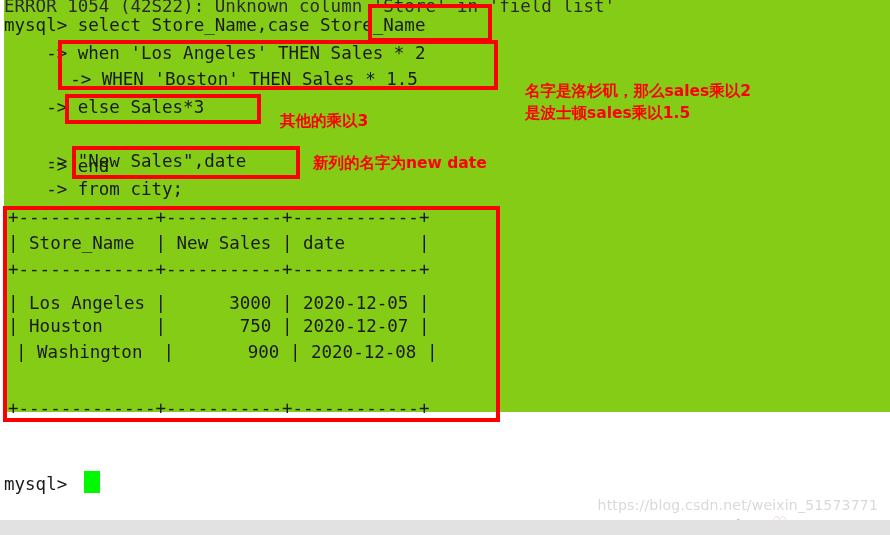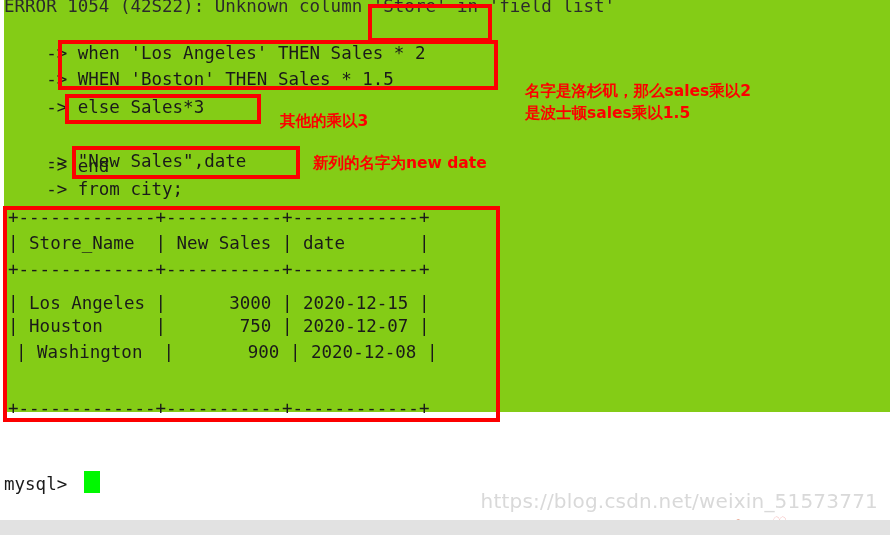--- a/index.html
+++ b/index.html
@@ -64,21 +64,21 @@
     background: #00f800;
   }
 
   
   #watermark {
     position: absolute;
     right: 12px;
     bottom: 22px;
     color: #d9d9d9;
     font-family: "DejaVu Sans", "Liberation Sans", sans-serif;
-    font-size: 20px;
+    font-size: 14px;
     white-space: nowrap;
     letter-spacing: 0.2px;
   }
   #wm-heart {
     position: absolute;
     left: 772px;
     top: 515px;
     width: 18px;
     height: 16px;
     color: #f3b8b8;
@@ -108,30 +108,31 @@
     height: 15px;
     background: #e2e2e2;
   }
 </style>
 </head>
 <body>
 
 <div id="terminal">
 
 <div class="tline clipped" style="left: 0px; top: -3px;">ERROR 1054 (42S22): Unknown column 'Store' in 'field list'</div>
+    <div class="tline" style="left: 0px; top: 16px;">mysql&gt; select Store_Name,case Store_Name</div>
     <div class="tline" style="left: 0px; top: 44px;">    -&gt; when 'Los Angeles' THEN Sales * 2</div>
-    <div class="tline" style="left: 0px; top: 70px;">    -&gt; WHEN 'Boston' THEN Sales * 1.5</div>
+    <div class="tline" style="left: 0px; top: 70px; padding-left: 24px;">    -&gt; WHEN 'Boston' THEN Sales * 1.5</div>
     <div class="tline" style="left: 0px; top: 98px;">    -&gt; else Sales*3</div>
     <div class="tline" style="left: 0px; top: 125px; margin-top: 32px;">    -&gt; end</div>
     <div class="tline" style="left: 0px; top: 152px;">    -&gt; "New Sales",date</div>
     <div class="tline" style="left: 0px; top: 180px;">    -&gt; from city;</div>
     <div class="tline" style="left: 4px; top: 208px;">+-------------+-----------+------------+</div>
     <div class="tline" style="left: 4px; top: 234px;">| Store_Name  | New Sales | date       |</div>
     <div class="tline" style="left: 4px; top: 260px;">+-------------+-----------+------------+</div>
-    <div class="tline" style="left: 4px; top: 294px;">| Los Angeles |      3000 | 2020-12-15 |</div>
+    <div class="tline" style="left: 4px; top: 294px;">| Los Angeles |      3000 | 2020-12-05 |</div>
     <div class="tline" style="left: 4px; top: 317px; text-align: right;">| Houston     |       750 | 2020-12-07 |</div>
     <div class="tline" style="left: 4px; top: 343px; margin-left: 8px;">| Washington  |       900 | 2020-12-08 |</div>
     <div class="tline" style="left: 4px; top: 399px;">+-------------+-----------+------------+</div>
     <div class="tline" style="left: 0px; top: 475px;">mysql&gt;</div>
   </div>
 
 <div id="annotation-boxes">
     <div class="redbox" style="left: 368px; top: 4px; width: 124px; height: 38px;"></div>
     <div class="redbox" style="left: 58px; top: 40px; width: 440px; height: 50px;"></div>
     <div class="redbox" style="left: 65px; top: 94px; width: 196px; height: 30px;"></div>

